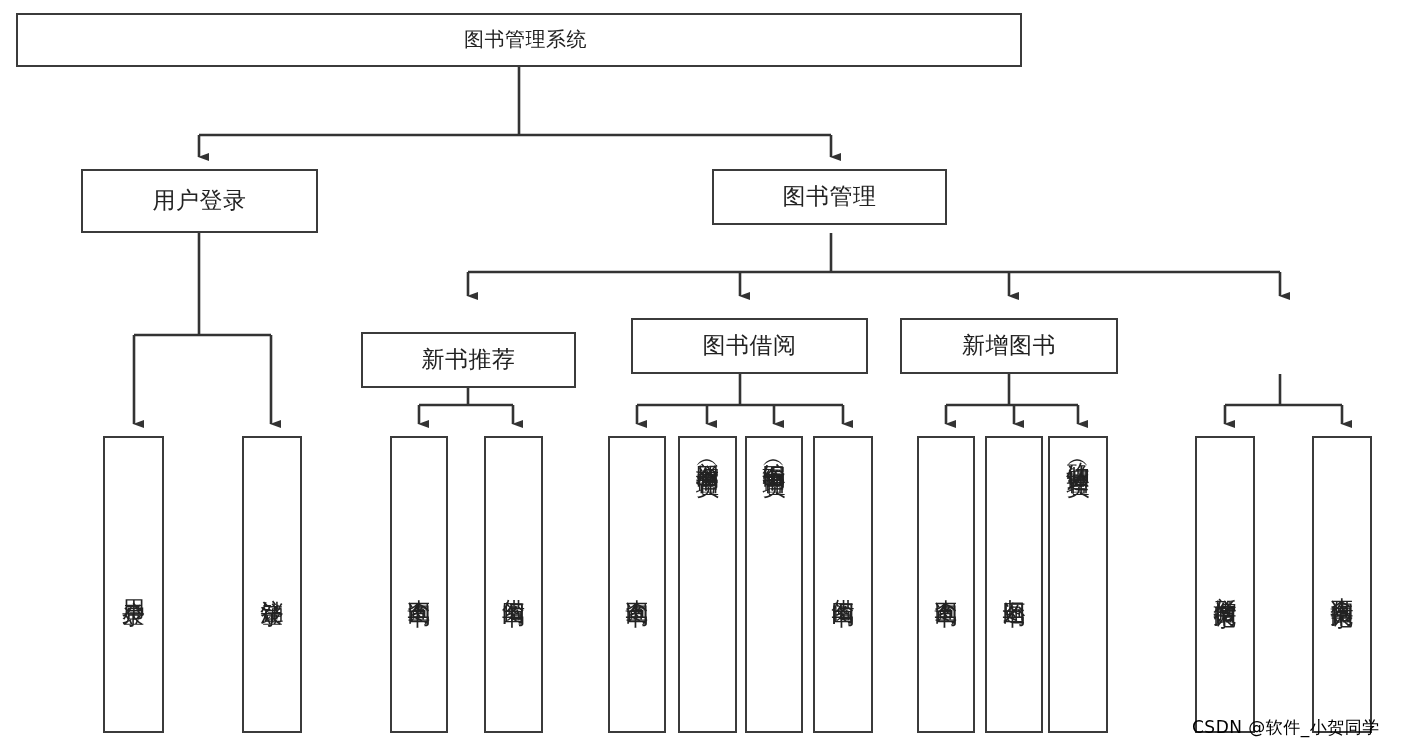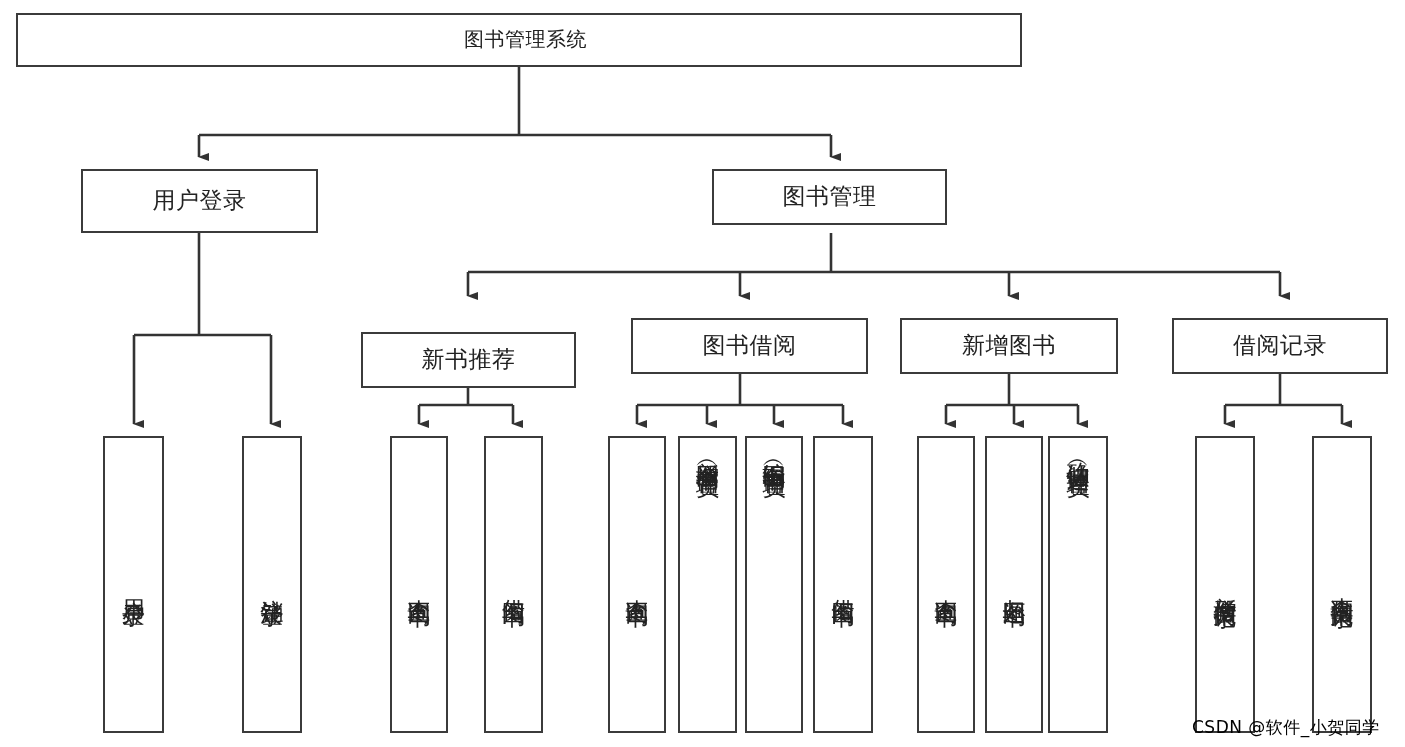--- a/index.html
+++ b/index.html
@@ -147,23 +147,20 @@
   </div>
 
   <div class="node horiz" style="left:631px; top:318px; width:237px; height:56px;">
     <span class="node-label">图书借阅</span>
   </div>
 
   <div class="node horiz" style="left:900px; top:318px; width:218px; height:56px;">
     <span class="node-label">新增图书</span>
   </div>
 
-  <div class="node horiz" style="left:1172px; top:318px; width:216px; height:56px;">
-    <span class="node-label">借阅记录</span>
-  </div>
 
   <div class="node vert center-v" style="left:103px; top:436px; width:61px; height:297px;">
     <span class="node-label">用户登录</span>
   </div>
 
   <div class="node vert center-v" style="left:242px; top:436px; width:60px; height:297px;">
     <span class="node-label">注销登录</span>
   </div>
 
   <div class="node vert center-v" style="left:390px; top:436px; width:58px; height:297px;">

